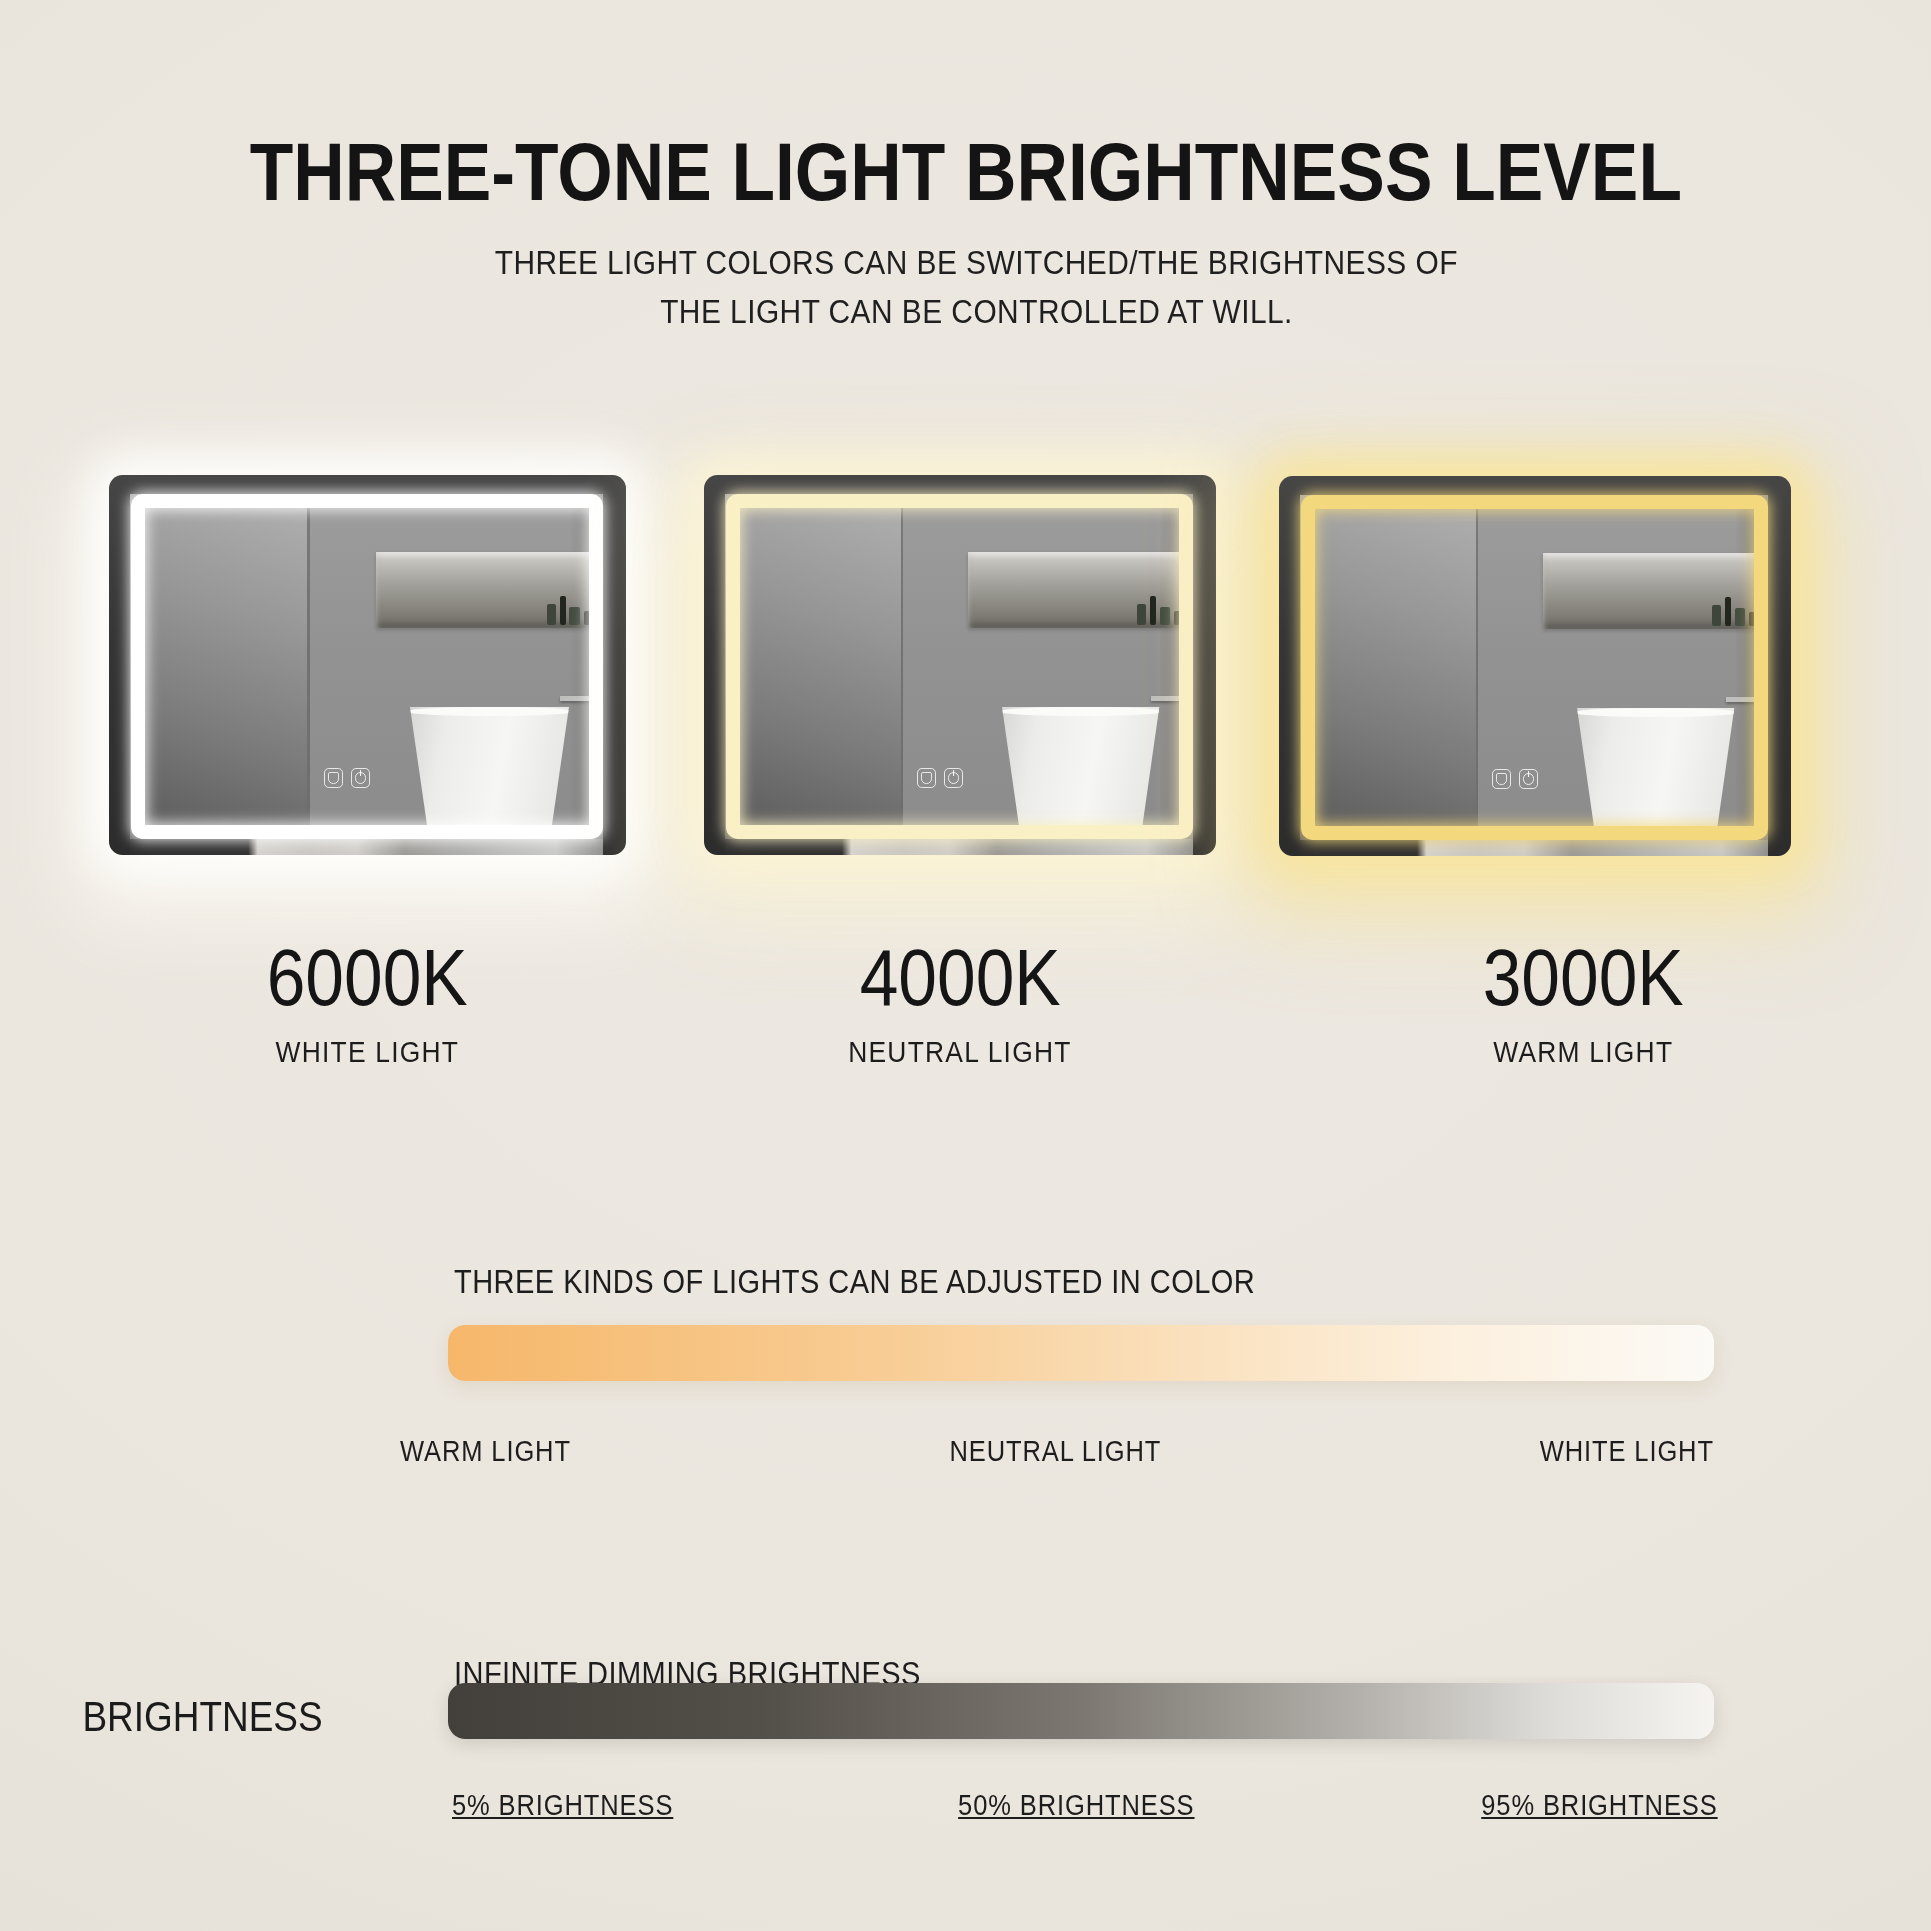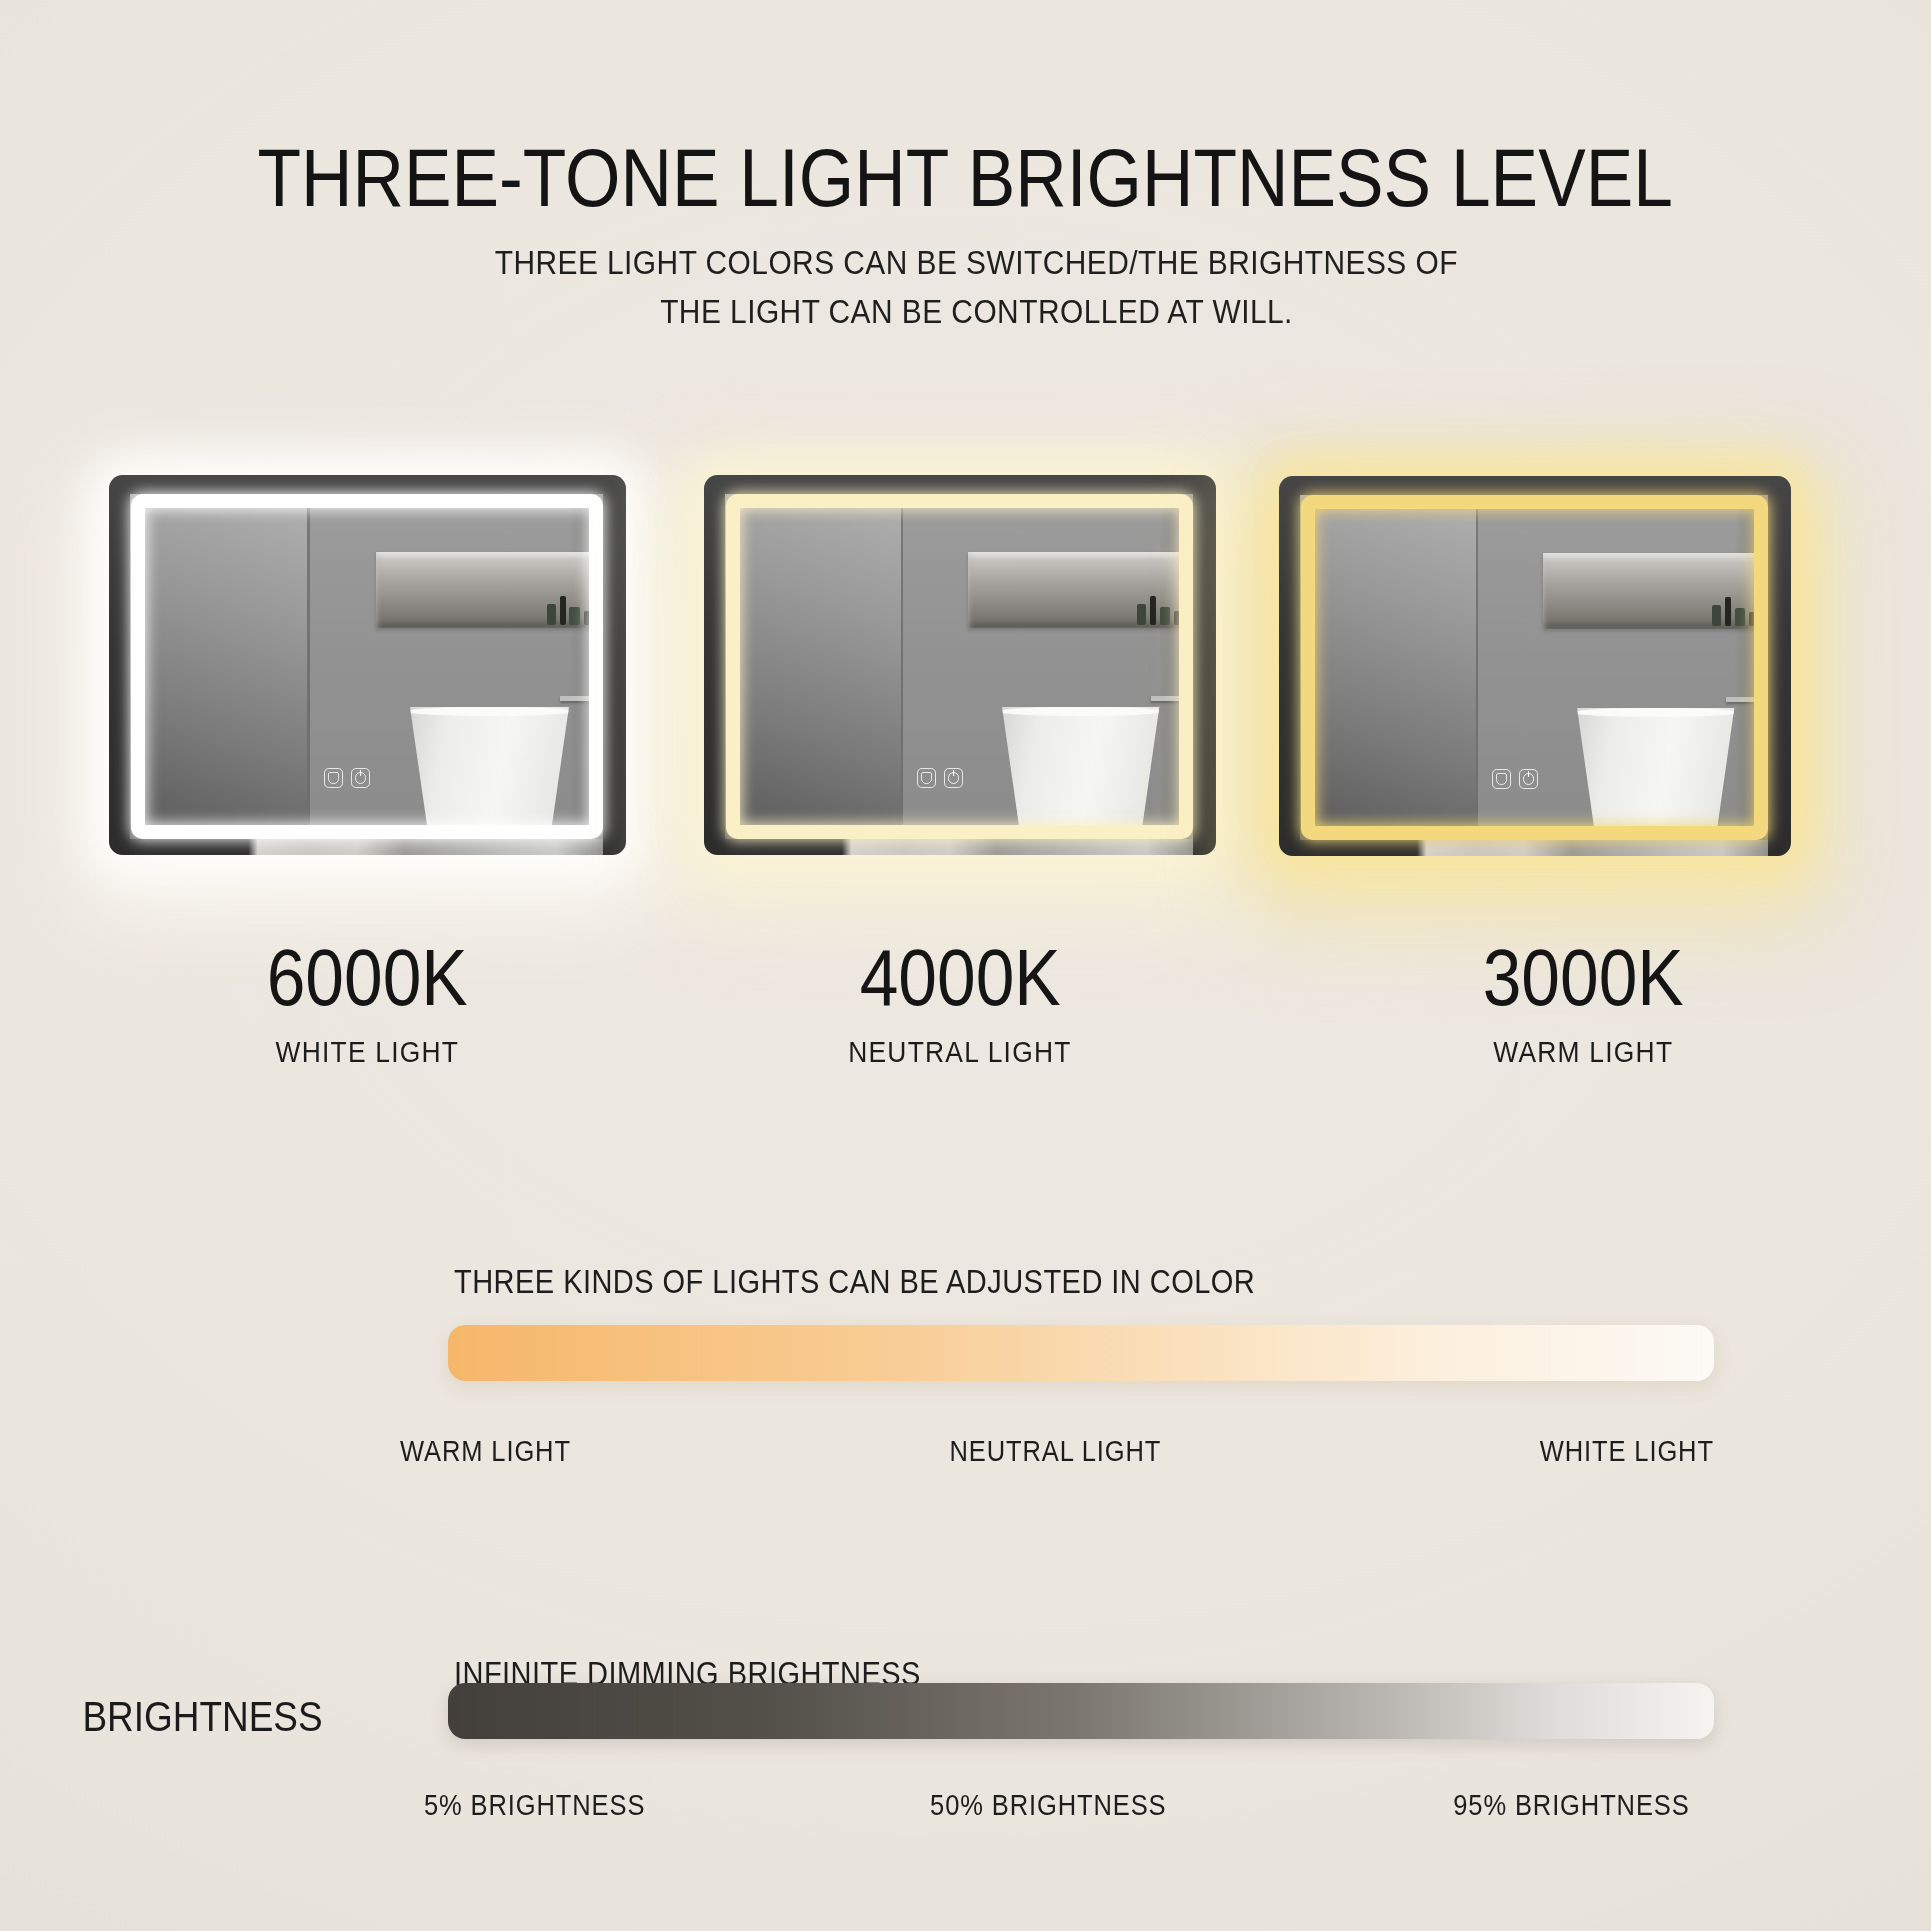--- a/index.html
+++ b/index.html
@@ -7,22 +7,22 @@
     position:relative;width:1931px;height:1931px;overflow:hidden;
     background:radial-gradient(120% 95% at 50% 40%, #EDE8E1 0%, #EAE5DD 55%, #E2DDD4 100%);
     font-family:"Liberation Sans","DejaVu Sans",sans-serif;
     color:#1B1B1B;
   }
   
   .cx{display:inline-block;transform:scaleX(0.88);transform-origin:center;white-space:nowrap;}
   .cx-l{display:inline-block;transform:scaleX(0.88);transform-origin:left center;white-space:nowrap;}
   .cx-r{display:inline-block;transform:scaleX(0.88);transform-origin:right center;white-space:nowrap;}
 
-  .title{position:absolute;left:0;right:0;top:122px;margin:16px;text-align:center;
-    font-size:81px;font-weight:400;letter-spacing:0;color:#141414;line-height:1;}
+  .title{position:absolute;left:0;right:0;top:122px;margin:10px;text-align:center;
+    font-size:81px;font-weight:700;letter-spacing:0;color:#141414;line-height:1;}
   .subtitle{position:absolute;left:0;right:0;top:238px;text-align:center;
     font-size:34px;line-height:49px;color:#1f1f1f;letter-spacing:0.5px;padding-left:21px;}
 
   
   .mirror{position:absolute;top:475px;width:517px;height:380px;border-radius:13.5px;
     background:linear-gradient(180deg,#464646 0%,#353535 45%,#2c2c2c 100%);
     box-shadow:0 0 44px 15.4px var(--glow1,rgba(255,255,255,.9)),
                0 27px 85px 37px var(--glow2,rgba(255,255,255,.7));}
   .m1{left:109px;}
   .m2{left:704px;width:512px;}
@@ -82,21 +82,21 @@
   .bar{position:absolute;left:448px;width:1266px;height:56px;border-radius:17.4px;}
   .ct-bar{top:1325px;
     background:linear-gradient(90deg,var(--g1,#F6B76A) 0%,#F8CD95 35%,#FAE0BC 58%,#FCEFDC 78%,var(--g2,#FCFAF6) 100%);
     box-shadow:0 5.8px 17.4px rgba(180,150,100,.18);}
   .br-bar{top:1683px;
     background:linear-gradient(90deg,var(--g1,#433F3A) 0%,#534F49 25%,#7C7871 50%,#B4B1AC 72%,#DEDCD8 87%,var(--g2,#F5F4F1) 100%);
     box-shadow:0 5.8px 17.4px rgba(90,85,75,.18);}
   .ticks{position:absolute;display:flex;justify-content:space-between;font-size:29px;
     letter-spacing:1px;color:#1d1d1d;}
   .ct-ticks{left:400px;top:1435px;width:1314px;}
-  .br-ticks{left:424px;top:1789px;width:1266px;}
+  .br-ticks{left:452px;top:1789px;width:1266px;text-decoration:underline;}
 </style>
 </head>
 <body>
 
 <div class="page">
 
   <h1 class="title"><span class="cx">THREE-TONE LIGHT BRIGHTNESS LEVEL</span></h1>
 
   <div class="subtitle">
     <div><span class="cx">THREE LIGHT COLORS CAN BE SWITCHED/THE BRIGHTNESS OF</span></div>

